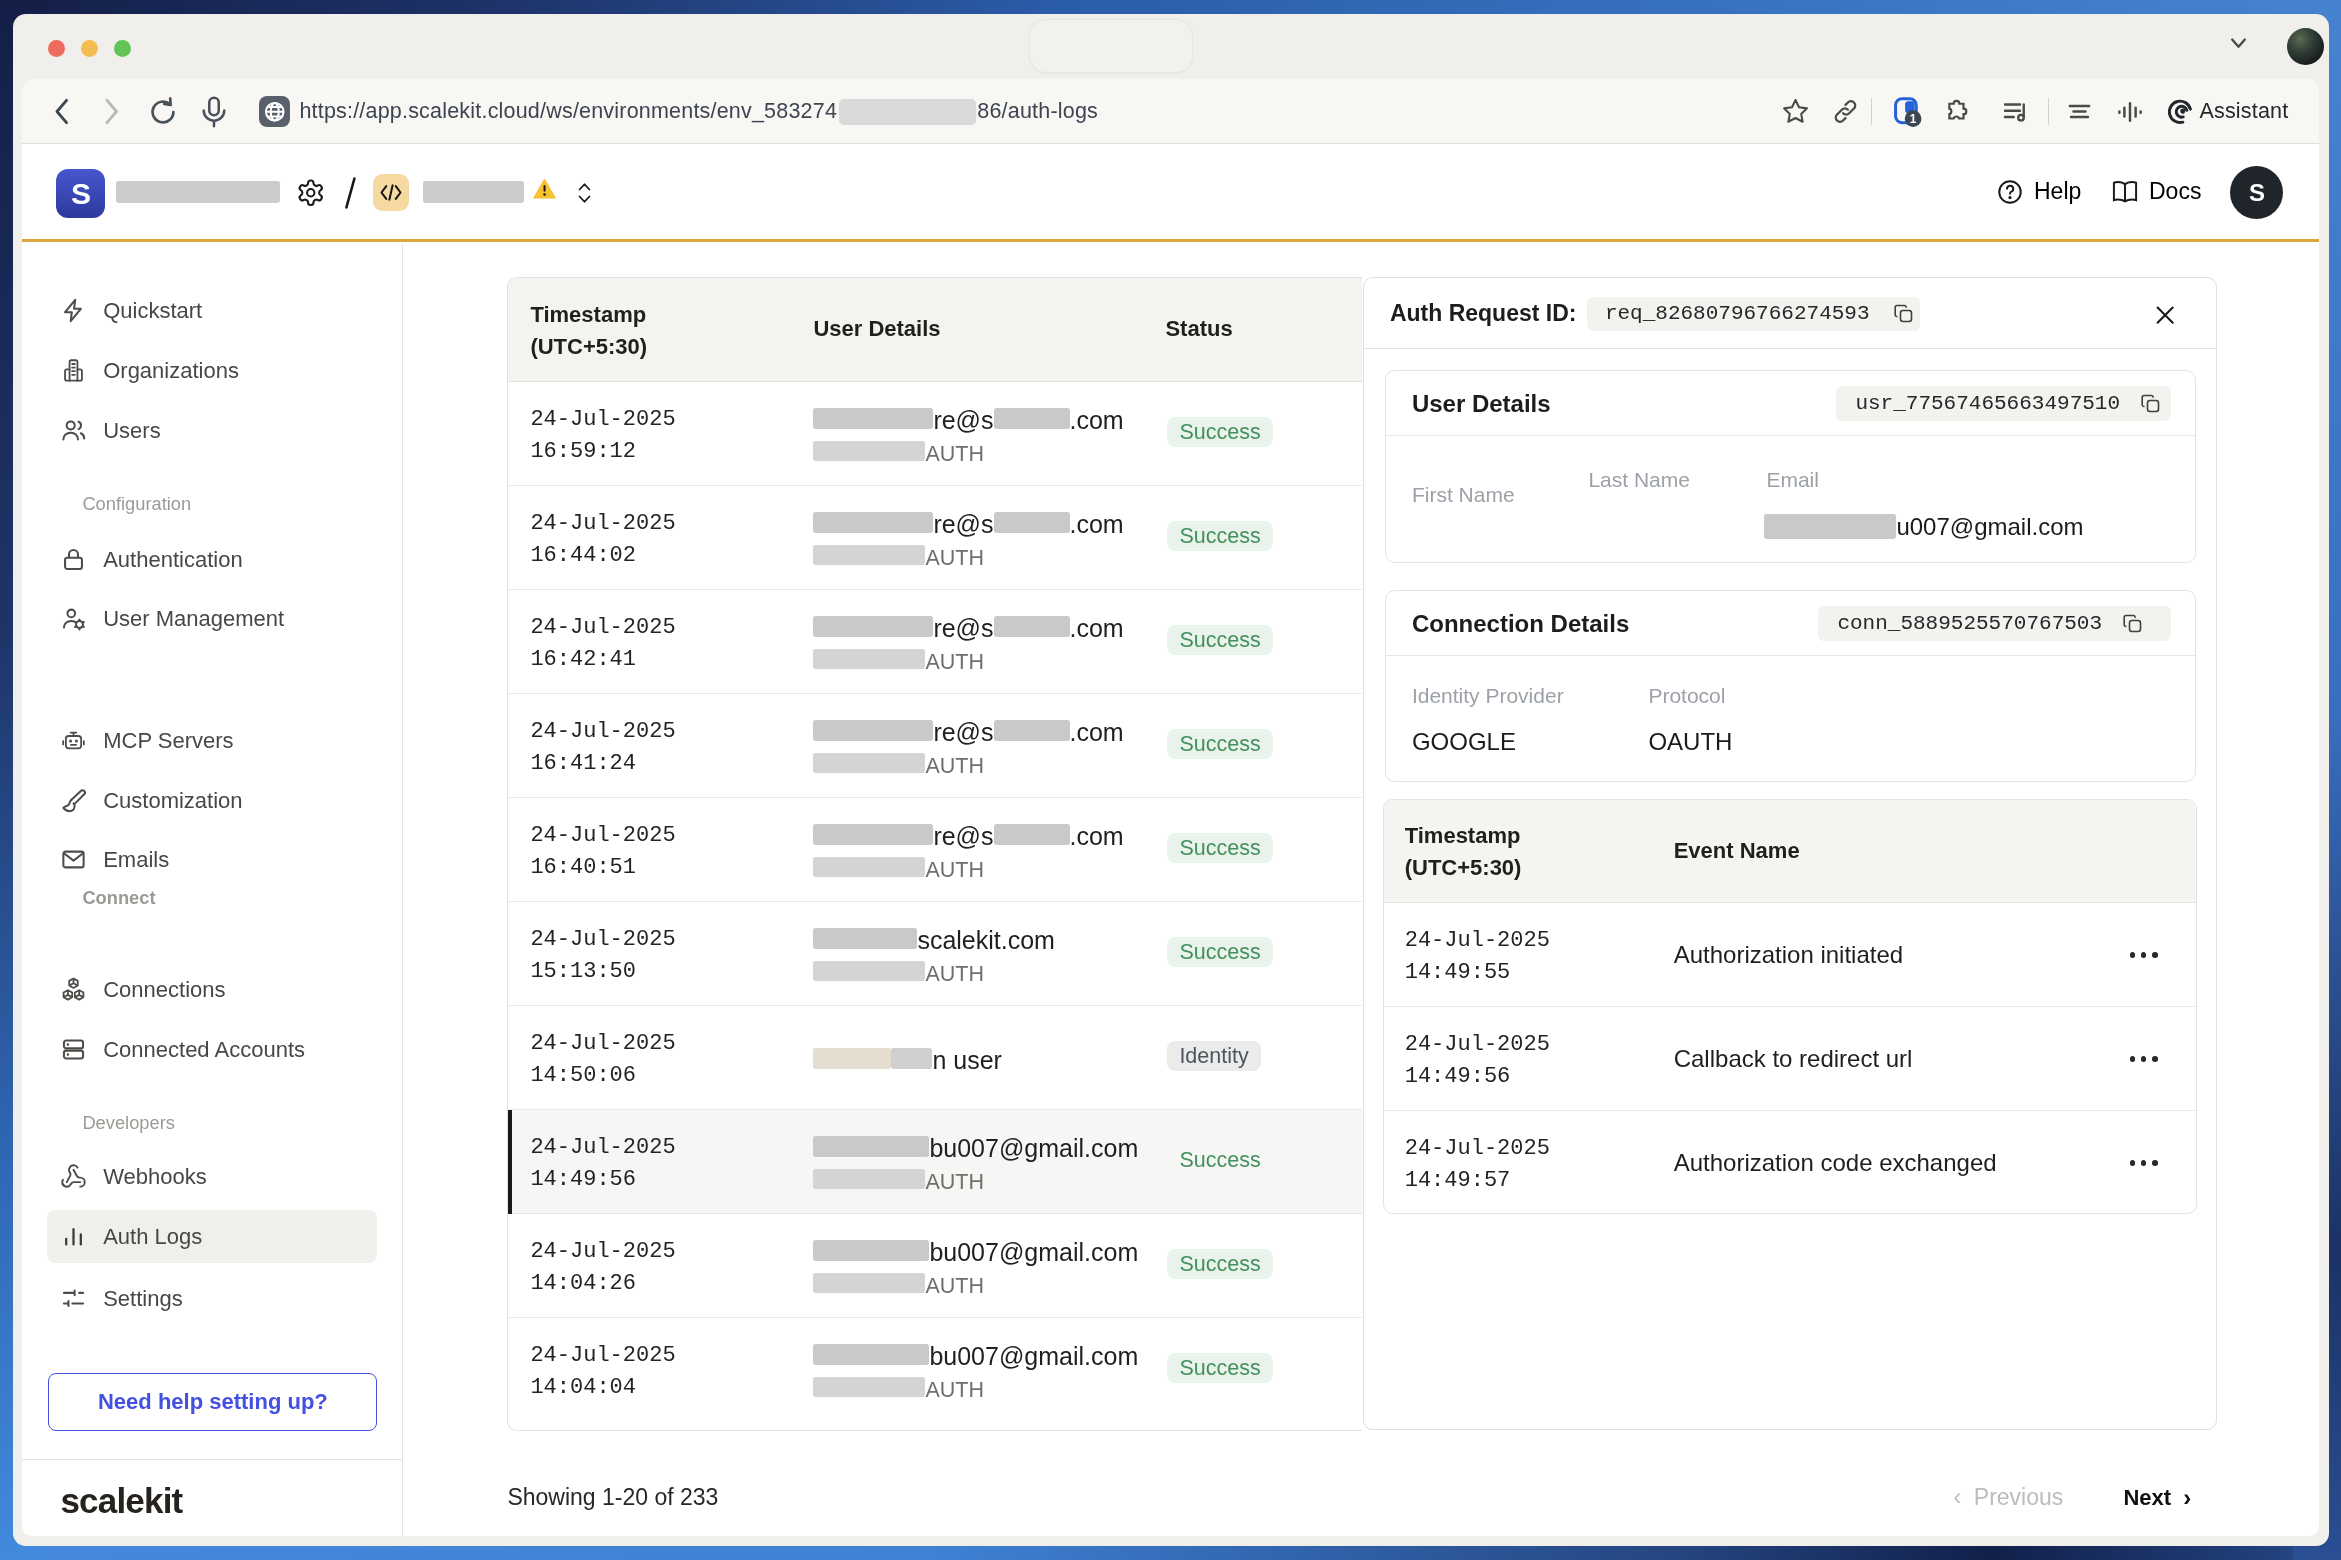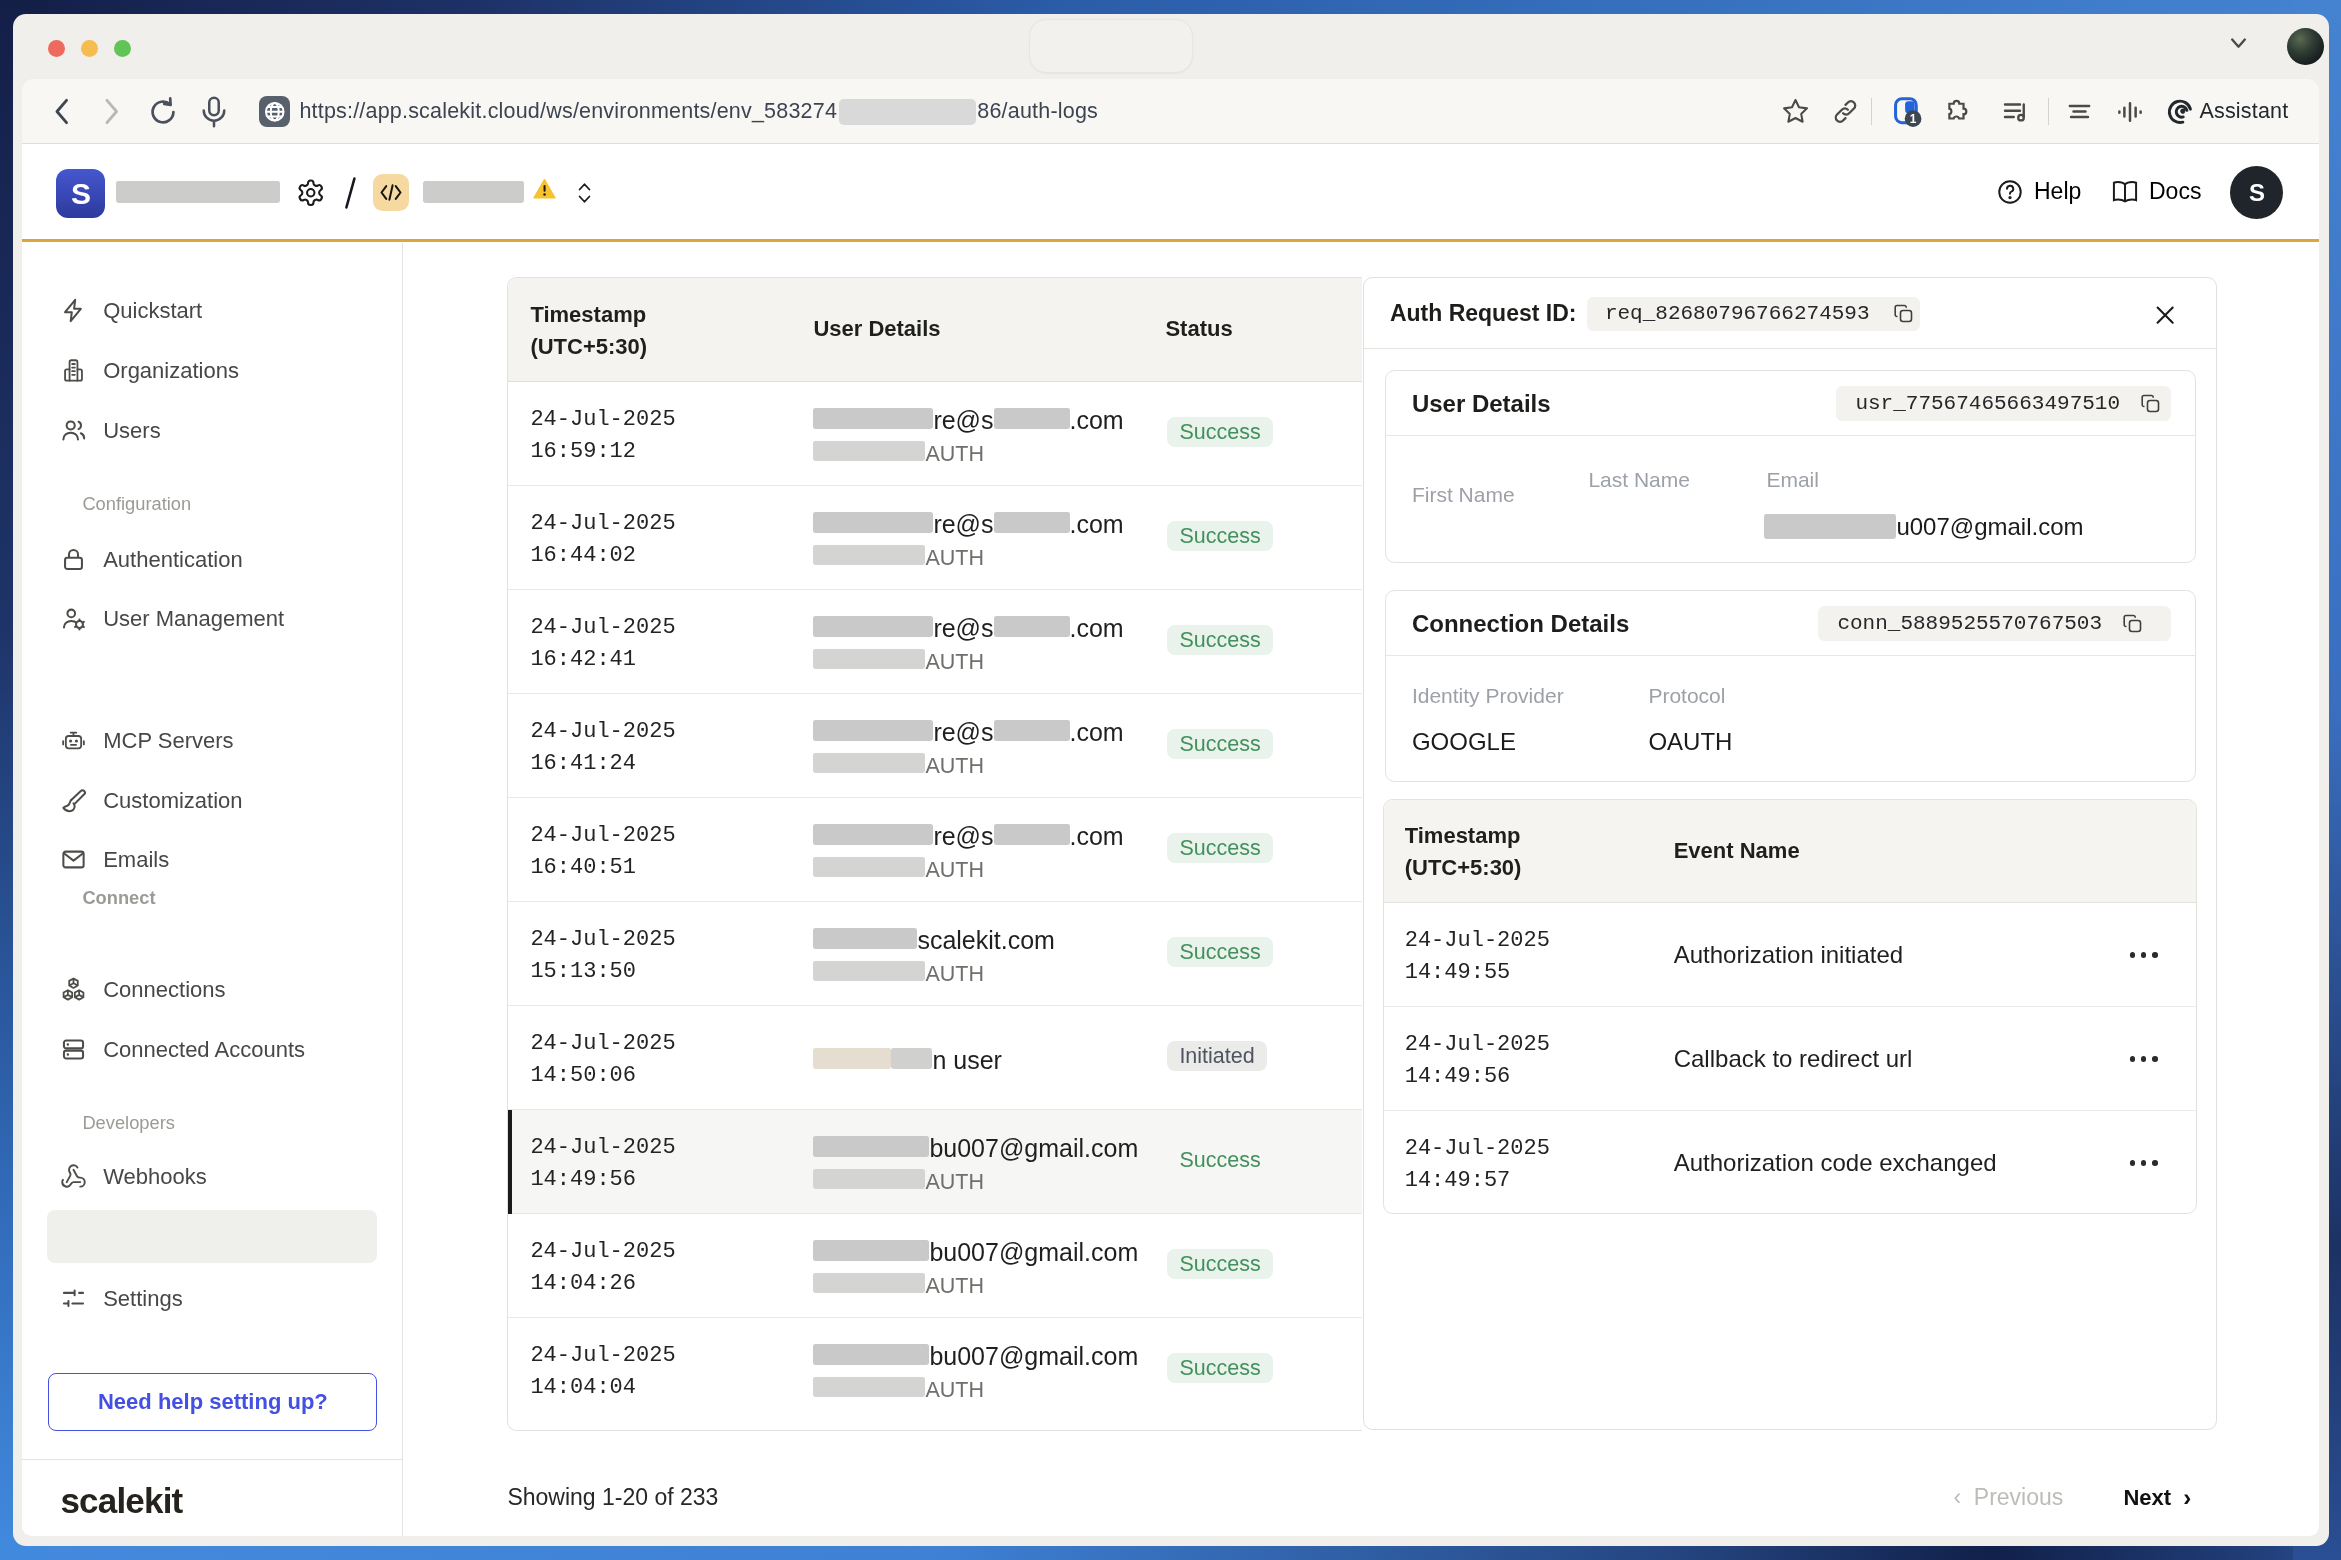--- a/index.html
+++ b/index.html
@@ -254,20 +254,23 @@
               <rect x="3.5" y="13" width="17" height="7" rx="2"></rect>
               <path d="M7 7.5 h.01 M7 16.5 h.01" stroke-width="2.2"></path>
             </svg>Connected Accounts</div>
         <div class="slabel" style="top:869px;">Developers</div>
         <div class="sitem" style="top:907px;"><svg width="27" height="27" viewBox="0 0 24 24" fill="none" stroke="#4c4c49" stroke-width="1.7" stroke-linecap="round" stroke-linejoin="round">
               <path d="M18 16.98h-5.99c-1.1 0-1.95.94-2.48 1.9A4 4 0 0 1 2 17c.01-.7.2-1.4.57-2"></path>
               <path d="m6 17 3.13-5.78c.53-.97.1-2.18-.5-3.1a4 4 0 1 1 6.89-4.06"></path>
               <path d="m12 6 3.13 5.73C15.66 12.7 16.9 13 18 13a4 4 0 0 1 0 8"></path>
             </svg>Webhooks</div>
         <div style="position:absolute; left:25px; top:967px; width:330px; height:53px; background:#efefec; border-radius:8px;"></div>
+        <div class="sitem" style="top:967px;"><svg width="27" height="27" viewBox="0 0 24 24" fill="none" stroke="#3b3b38" stroke-width="2" stroke-linecap="round">
+              <path d="M5.5 14 v5 M12 5.5 v13.5 M18.5 10 v9"></path>
+            </svg>Auth Logs</div>
         <div class="sitem" style="top:1029px;"><svg width="27" height="27" viewBox="0 0 24 24" fill="none" stroke="#4c4c49" stroke-width="1.8" stroke-linecap="round">
               <path d="M3.5 7 h9 M17 7 h3.5 M13 4.8 v4.4 M3.5 16.5 h3 M11 16.5 h9.5 M7.5 14.3 v4.4"></path>
             </svg>Settings</div>
         <div class="helpbtn">Need help setting up?</div>
         <div class="sideline"></div>
         <div class="wordmark">scalekit</div>
       </div>
       <div class="content">
         <div class="tablecard">
           <div class="thead">
@@ -301,21 +304,21 @@
             <div class="pill ok">Success</div>
           </div>
           <div class="trow">
             <div class="ts">24-Jul-2025<br>15:13:50</div>
             <div class="ud"><span class="blurbox" style="width:104px;height:21.5px;"></span>scalekit.com<br><span class="l2"><span class="blurbox" style="width:112px;height:20px;background:#d4d4d2;"></span>AUTH</span></div>
             <div class="pill ok">Success</div>
           </div>
           <div class="trow">
             <div class="ts">24-Jul-2025<br>14:50:06</div>
             <div class="ud" style="top:38px;"><span class="blurbox" style="width:78px;height:21.5px;background:#e4ddd0;"></span><span class="blurbox" style="width:41px;height:21.5px;background:#d0d0ce;"></span>n user</div>
-            <div class="pill init">Initiated</div>
+            <div class="pill init">Identity</div>
           </div>
           <div class="trow" style="background:#f6f6f4;">
             <div style="position:absolute; left:0; top:0; width:4px; height:104px; background:#1a1a1a;"></div>
             <div class="ts">24-Jul-2025<br>14:49:56</div>
             <div class="ud"><span class="blurbox" style="width:116px;height:21.5px;"></span>bu007@gmail.com<br><span class="l2"><span class="blurbox" style="width:112px;height:20px;background:#d4d4d2;"></span>AUTH</span></div>
             <div class="pill ok" style="background:transparent;">Success</div>
           </div>
           <div class="trow">
             <div class="ts">24-Jul-2025<br>14:04:26</div>
             <div class="ud"><span class="blurbox" style="width:116px;height:21.5px;"></span>bu007@gmail.com<br><span class="l2"><span class="blurbox" style="width:112px;height:20px;background:#d4d4d2;"></span>AUTH</span></div>

